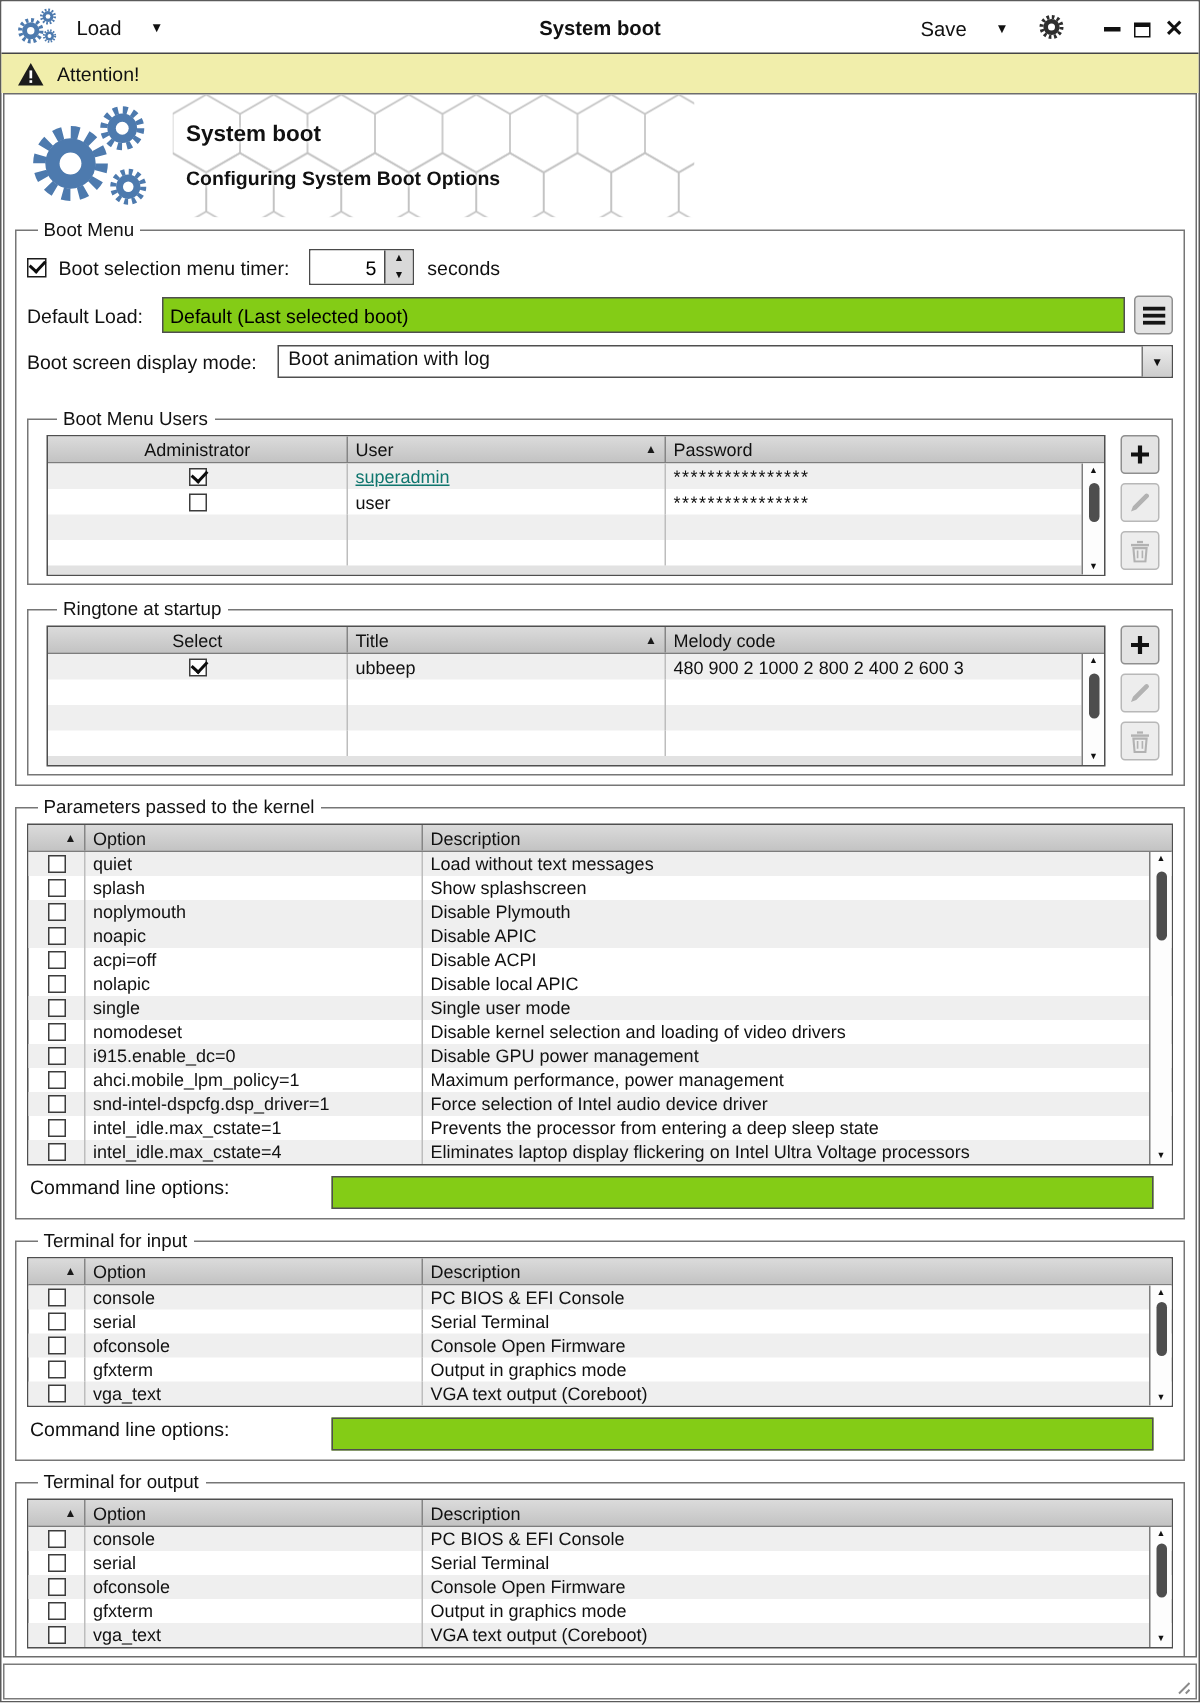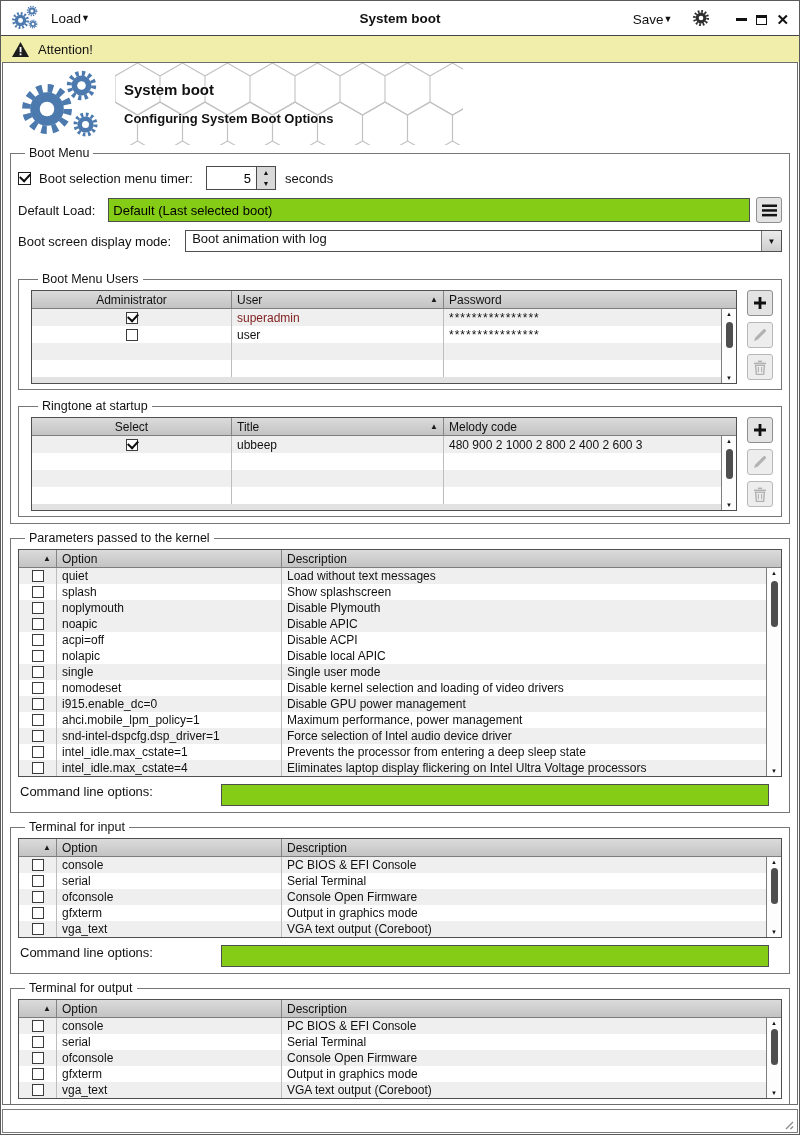--- a/index.html
+++ b/index.html
@@ -4,21 +4,21 @@
 <style>
   *{margin:0;padding:0;box-sizing:border-box}
   html,body{width:800px;height:1135px;overflow:hidden}
   body{font-family:"Liberation Sans",sans-serif;font-size:13px;color:#111;background:#fff}
   .window{width:800px;height:1135px;border:1px solid #5a5a5a;display:flex;flex-direction:column;background:#fff}
 
   
   .titlebar{height:35px;flex:0 0 auto;display:flex;align-items:center;padding:0 10px;border-bottom:1px solid #454545;position:relative;background:#fff}
   .tb-left{display:flex;align-items:center;gap:10px}
   .tb-title{position:absolute;left:0;right:0;text-align:center;font-weight:bold;font-size:13.5px;pointer-events:none}
-  .menu-btn{display:flex;align-items:center;gap:0;font-size:13.5px;cursor:default}
+  .menu-btn{display:flex;align-items:center;gap:19px;font-size:13.5px;cursor:default}
   .tri{font-size:9px;color:#111;line-height:1}
   .tb-right{margin-left:auto;display:flex;align-items:flex-end;gap:20px}
   .winctl{display:flex;align-items:center;gap:9px;margin-left:6px}
   .min-ic{width:11px;height:3px;background:#111;display:inline-block}
   .max-ic{width:11px;height:10px;border:1.5px solid #111;border-top:3.5px solid #111;display:inline-block}
   .close-ic{font-size:15px;font-weight:bold;line-height:1}
 
   
   .banner{height:26px;flex:0 0 auto;background:#f1eeab;display:flex;align-items:center;gap:8px;padding:0 10px}
   .banner-text{font-size:13px}
@@ -77,21 +77,21 @@
   .trow .c{display:flex;align-items:center;font-size:12px;padding:0 5px;border-right:1px solid #bdbdbd;white-space:nowrap;overflow:hidden}
   .trow .c:last-child{border-right:0}
   .odd{background:#efefef}
   .center{justify-content:center}
   .hend{justify-content:flex-end}
   .uc1{width:200px}.uc2{width:212px}.uc3{flex:1}
   .pc1{width:38px}.pc2{width:225px}.pc3{flex:1}
   .tfoot{height:6px;background:#e2e2e2}
   .sort{font-size:8px;color:#1a1a1a;line-height:1}
   .sort.right{margin-left:auto}
-  .link{color:#7f1d1d;}
+  .link{color:#0f766e;text-decoration:underline}
   .pwd{font-size:11px;letter-spacing:1px}
 
   .sidebtns{position:absolute;left:716px;top:0;display:flex;flex-direction:column;gap:6px}
 
   
   .vsb{position:absolute;width:15px;right:0;top:18px;bottom:0;background:#fdfdfd;border-left:1px solid #7d7d7d}
   .vsb .sa{position:absolute;left:0;right:0;text-align:center;font-size:6px;line-height:10px;color:#111}
   .sa.up{top:0}.sa.dn{bottom:0}
   .thumb{position:absolute;left:3.5px;width:7px;background:#4e4e4e;border-radius:3.5px}
   .th-users{top:13px;height:26px}

